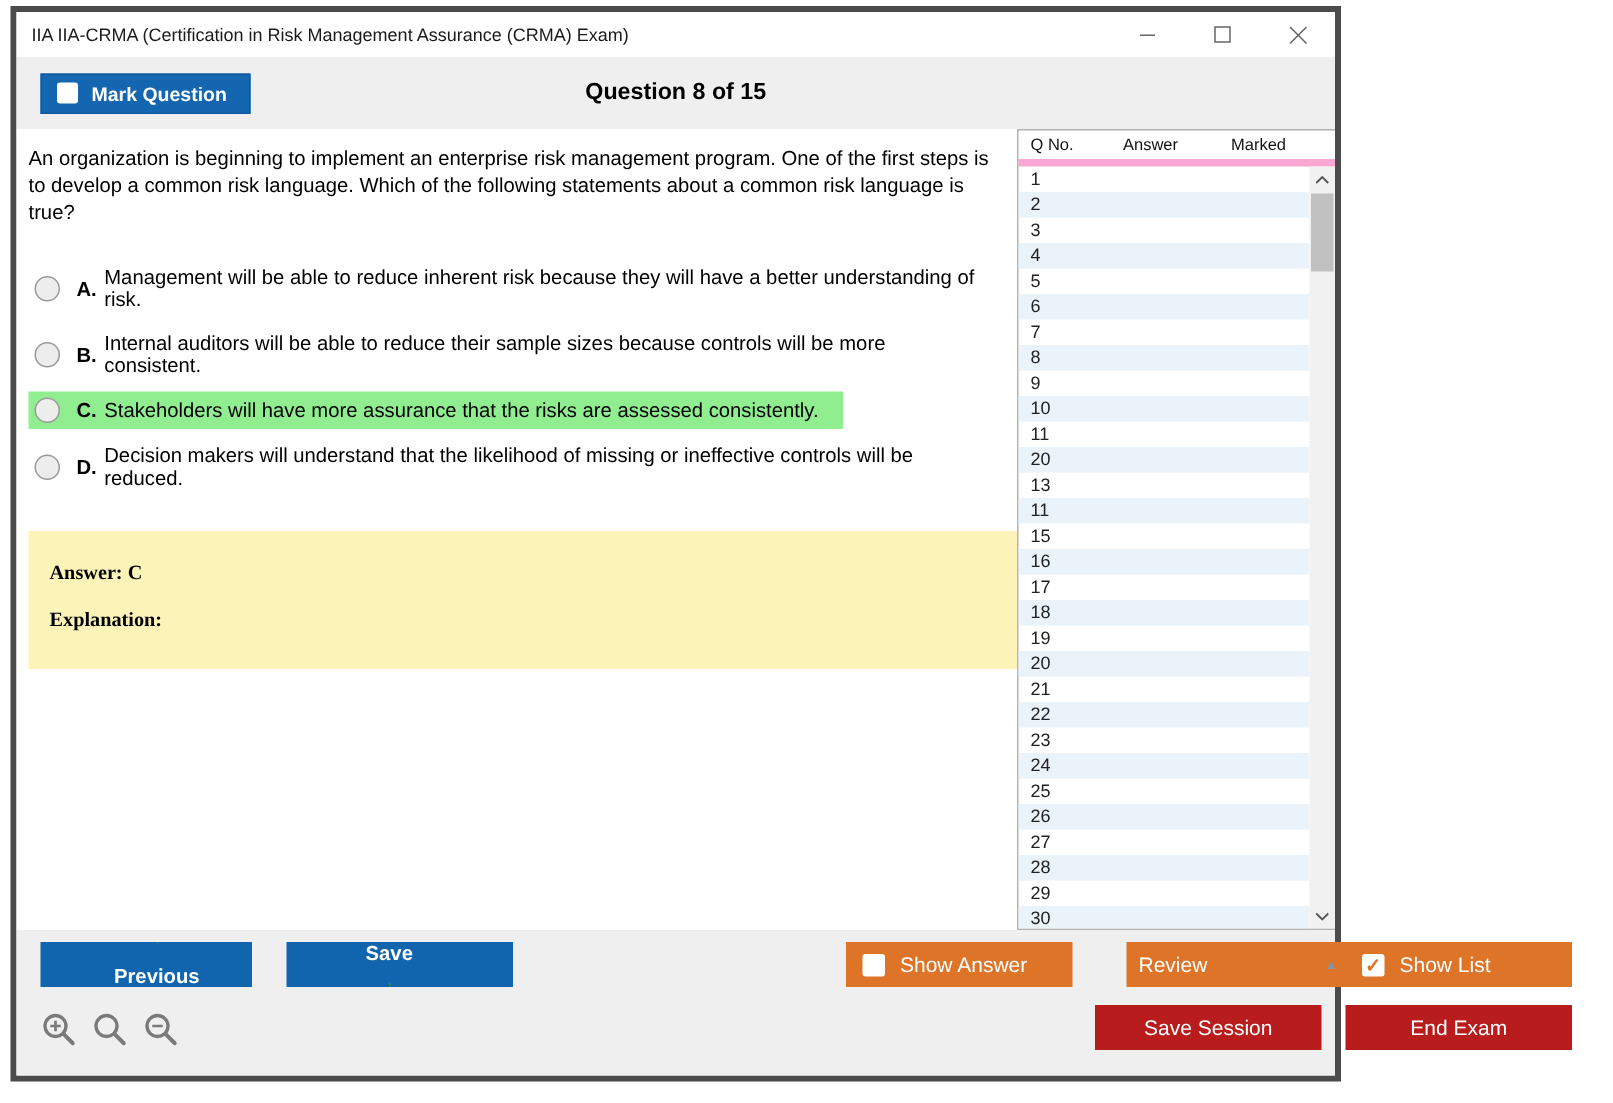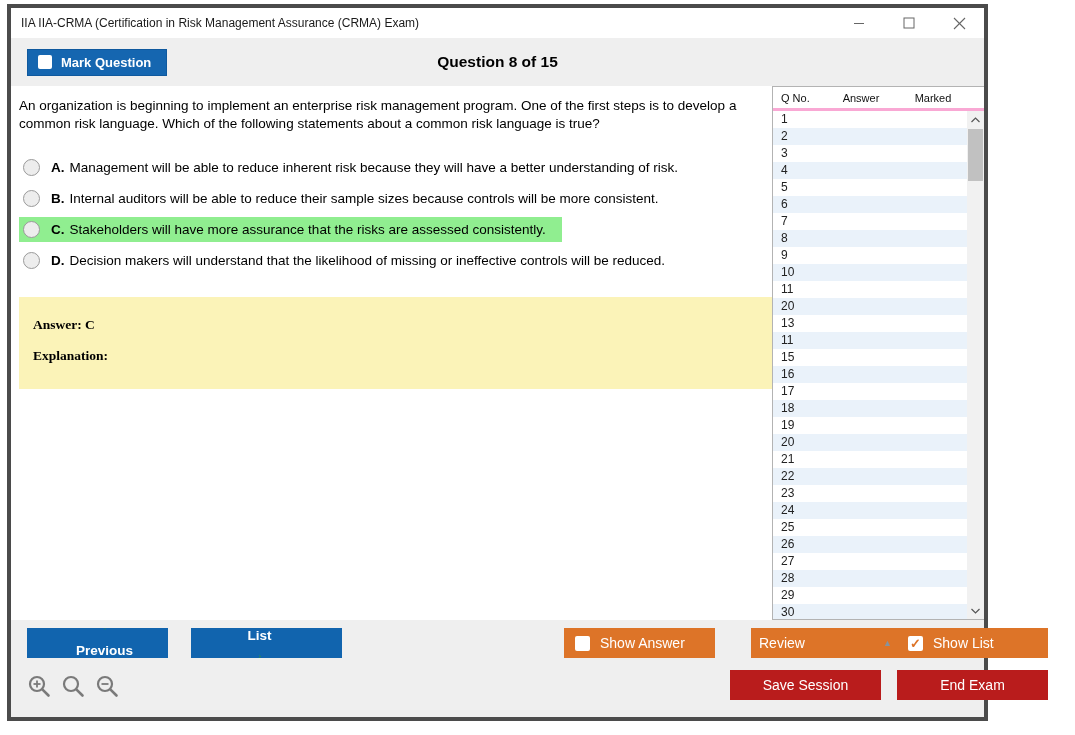--- a/index.html
+++ b/index.html
@@ -6,21 +6,21 @@
   html,body { width:1075px; height:735px; }
   body {
     background:#ffffff;
     font-family:"Liberation Sans", sans-serif;
     position:relative;
     overflow:hidden;
     color:#000;
   }
   .window {
     position:absolute; left:7px; top:4px;
-    width:981px; height:717px;
+    width:887px; height:717px;
     border:4px solid #4b4b4b;
     background:#fff;
     display:flex; flex-direction:column;
   }
   
   .titlebar {
     height:30px; flex:0 0 30px;
     background:#fff;
     display:flex; align-items:center;
     padding-left:10px;
@@ -92,21 +92,21 @@
   
   .sidebar {
     width:212px; flex:0 0 212px;
     display:flex; flex-direction:column;
     border:1px solid #b3b3b3; border-right:none;
     background:#fff;
   }
   .qlist-header {
     height:24px; flex:0 0 24px;
     display:flex; align-items:center;
-    border-bottom:3px solid #f9a8d4;
+    border-bottom:5px solid #f9a8d4;
     font-size:11px; color:#111;
   }
   .col-q  { width:50px; padding-left:8px; }
   .col-a  { width:76px; text-align:center; }
   .col-m  { width:68px; text-align:center; }
   .qlist {
     flex:1; position:relative;
     padding-right:17px; overflow:hidden;
   }
   .qlist-row {
@@ -403,21 +403,21 @@
   </div>
 
   <div class="footer">
     <div class="fbtn blue btn-prev">
       <svg width="10" height="14" viewBox="0 0 10 14">
           <polyline points="8.5,1 2,7 8.5,13" fill="none" stroke="#2fa52f" stroke-width="3" stroke-linecap="round" stroke-linejoin="round"></polyline>
         </svg>
       <span>Previous</span>
     </div>
     <div class="fbtn blue btn-next">
-      <span>List</span>
+      <span>Save</span>
       <svg width="10" height="14" viewBox="0 0 10 14">
           <polyline points="1.5,1 8,7 1.5,13" fill="none" stroke="#2fa52f" stroke-width="3" stroke-linecap="round" stroke-linejoin="round"></polyline>
         </svg>
     </div>
 
     <div class="fbtn orange btn-show-answer">
       <span class="cb-white"></span>
       <span>Show Answer</span>
     </div>
     <div class="fbtn orange btn-review">

